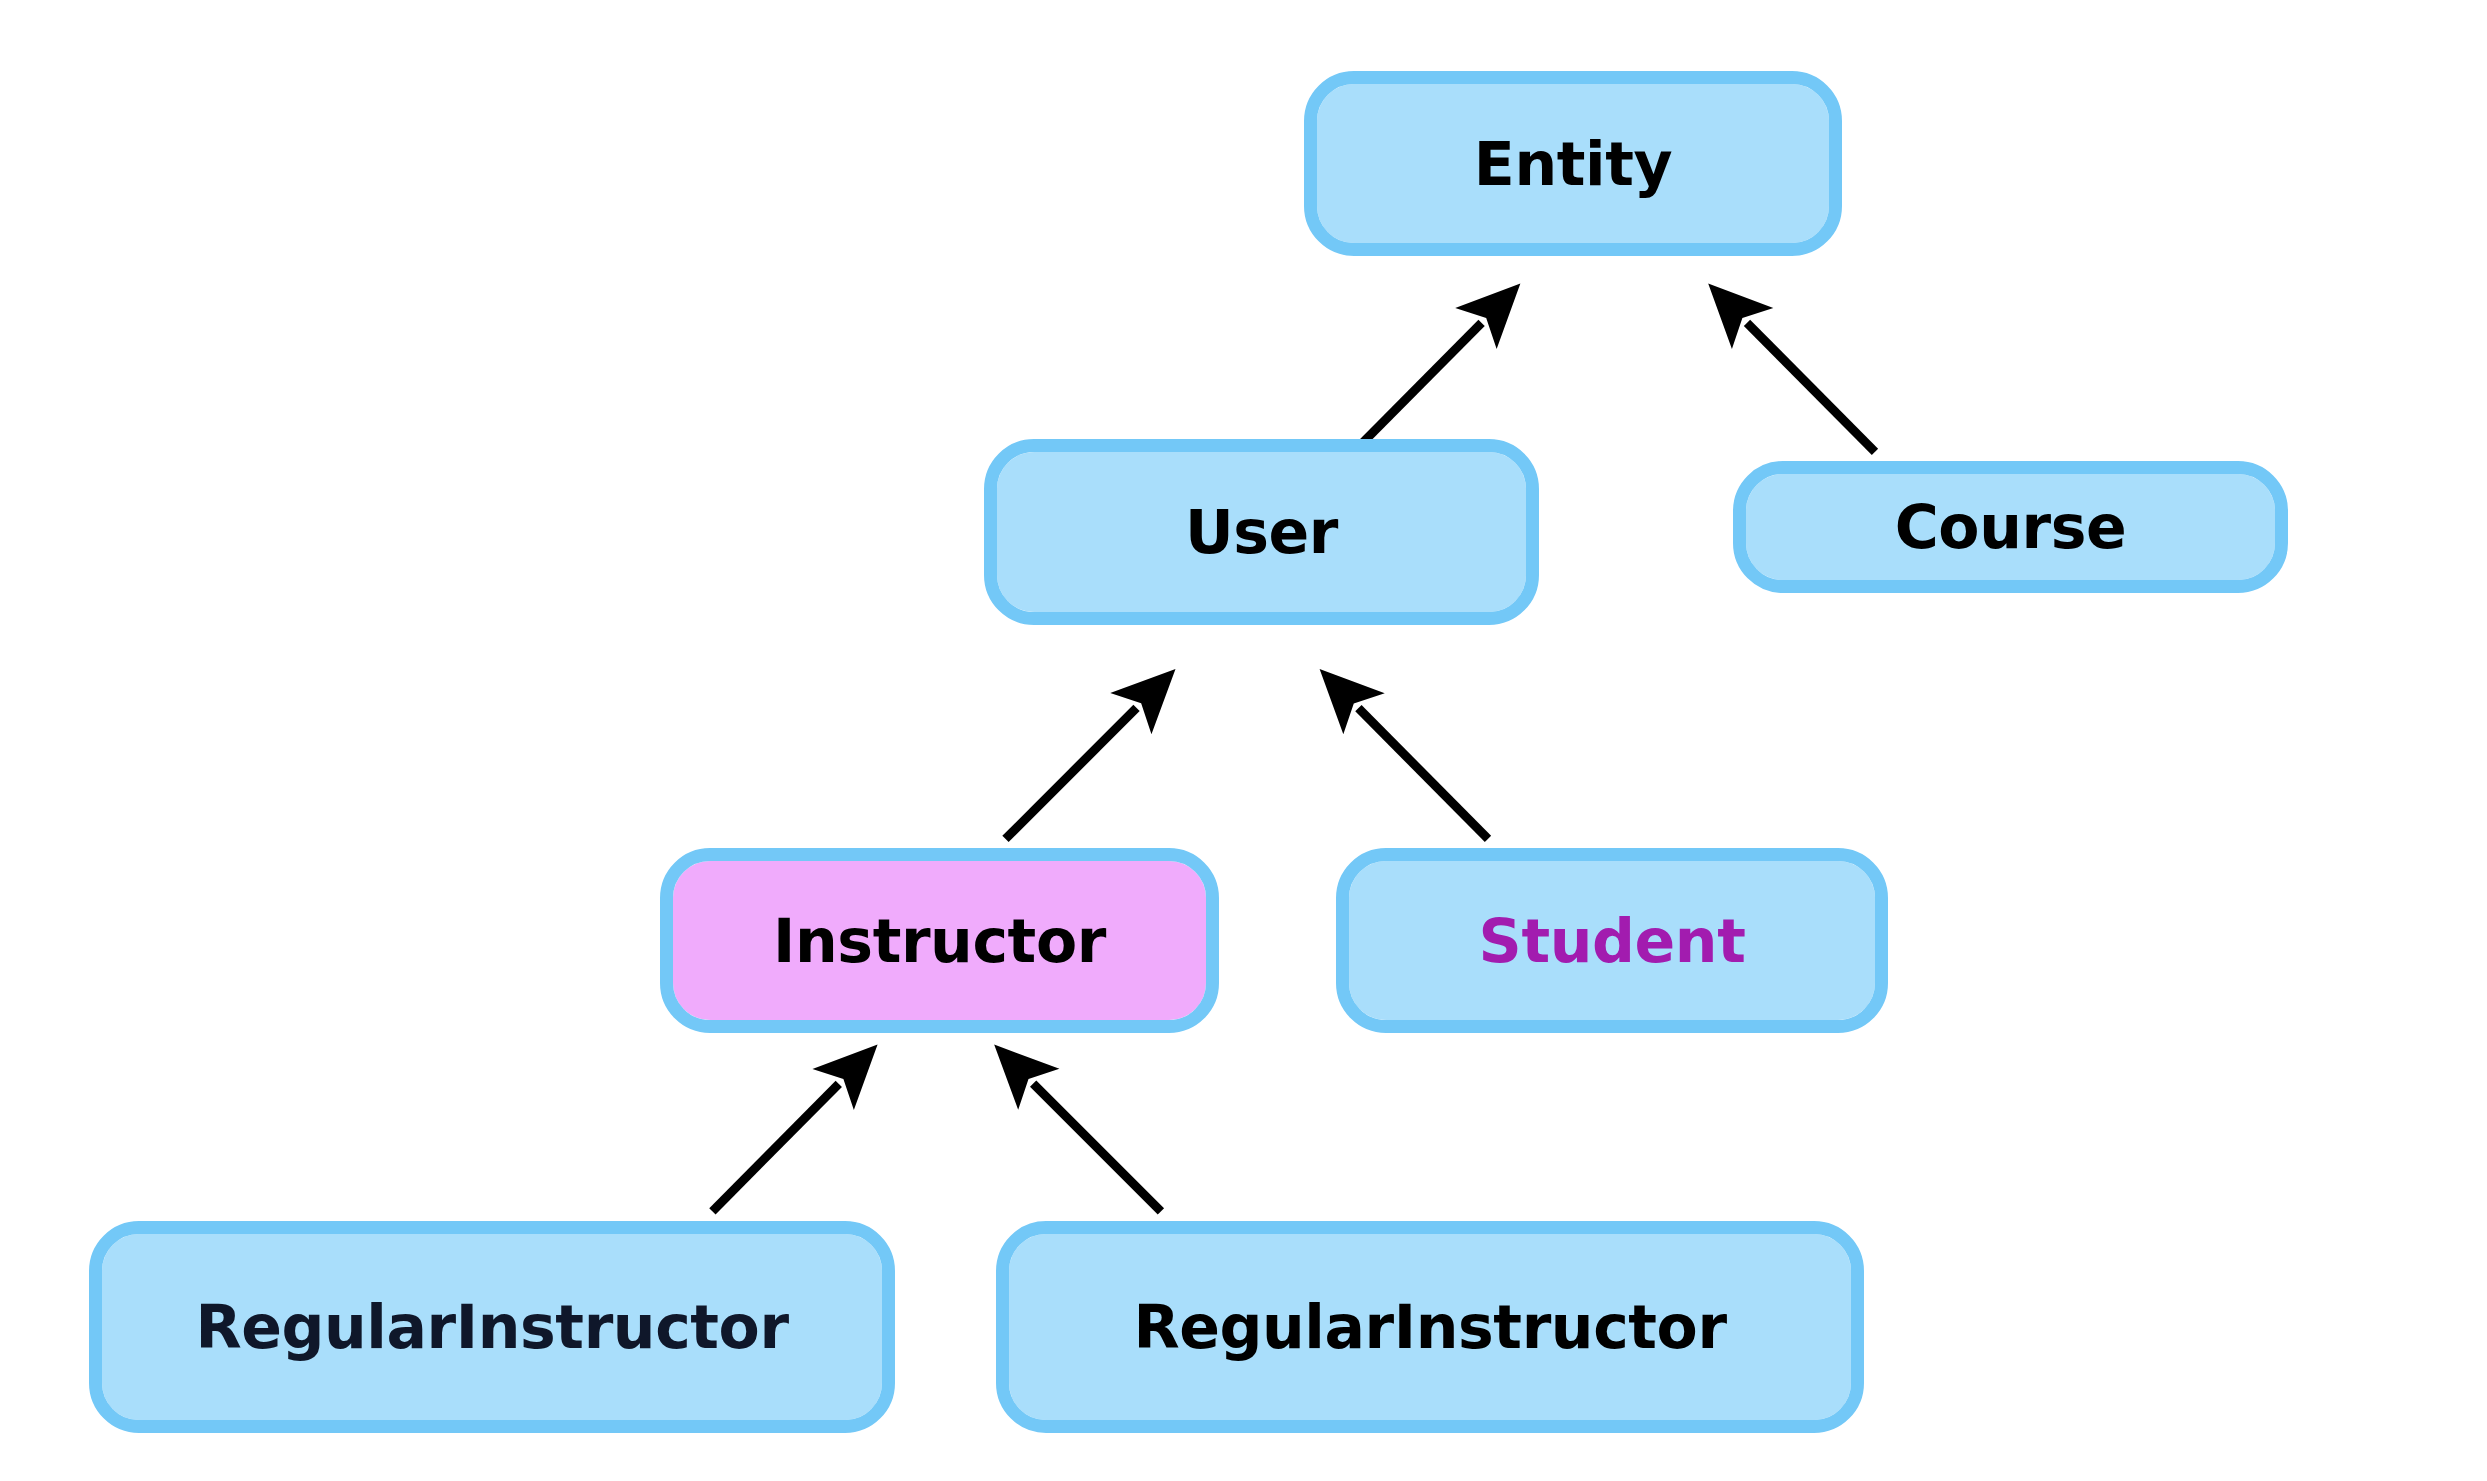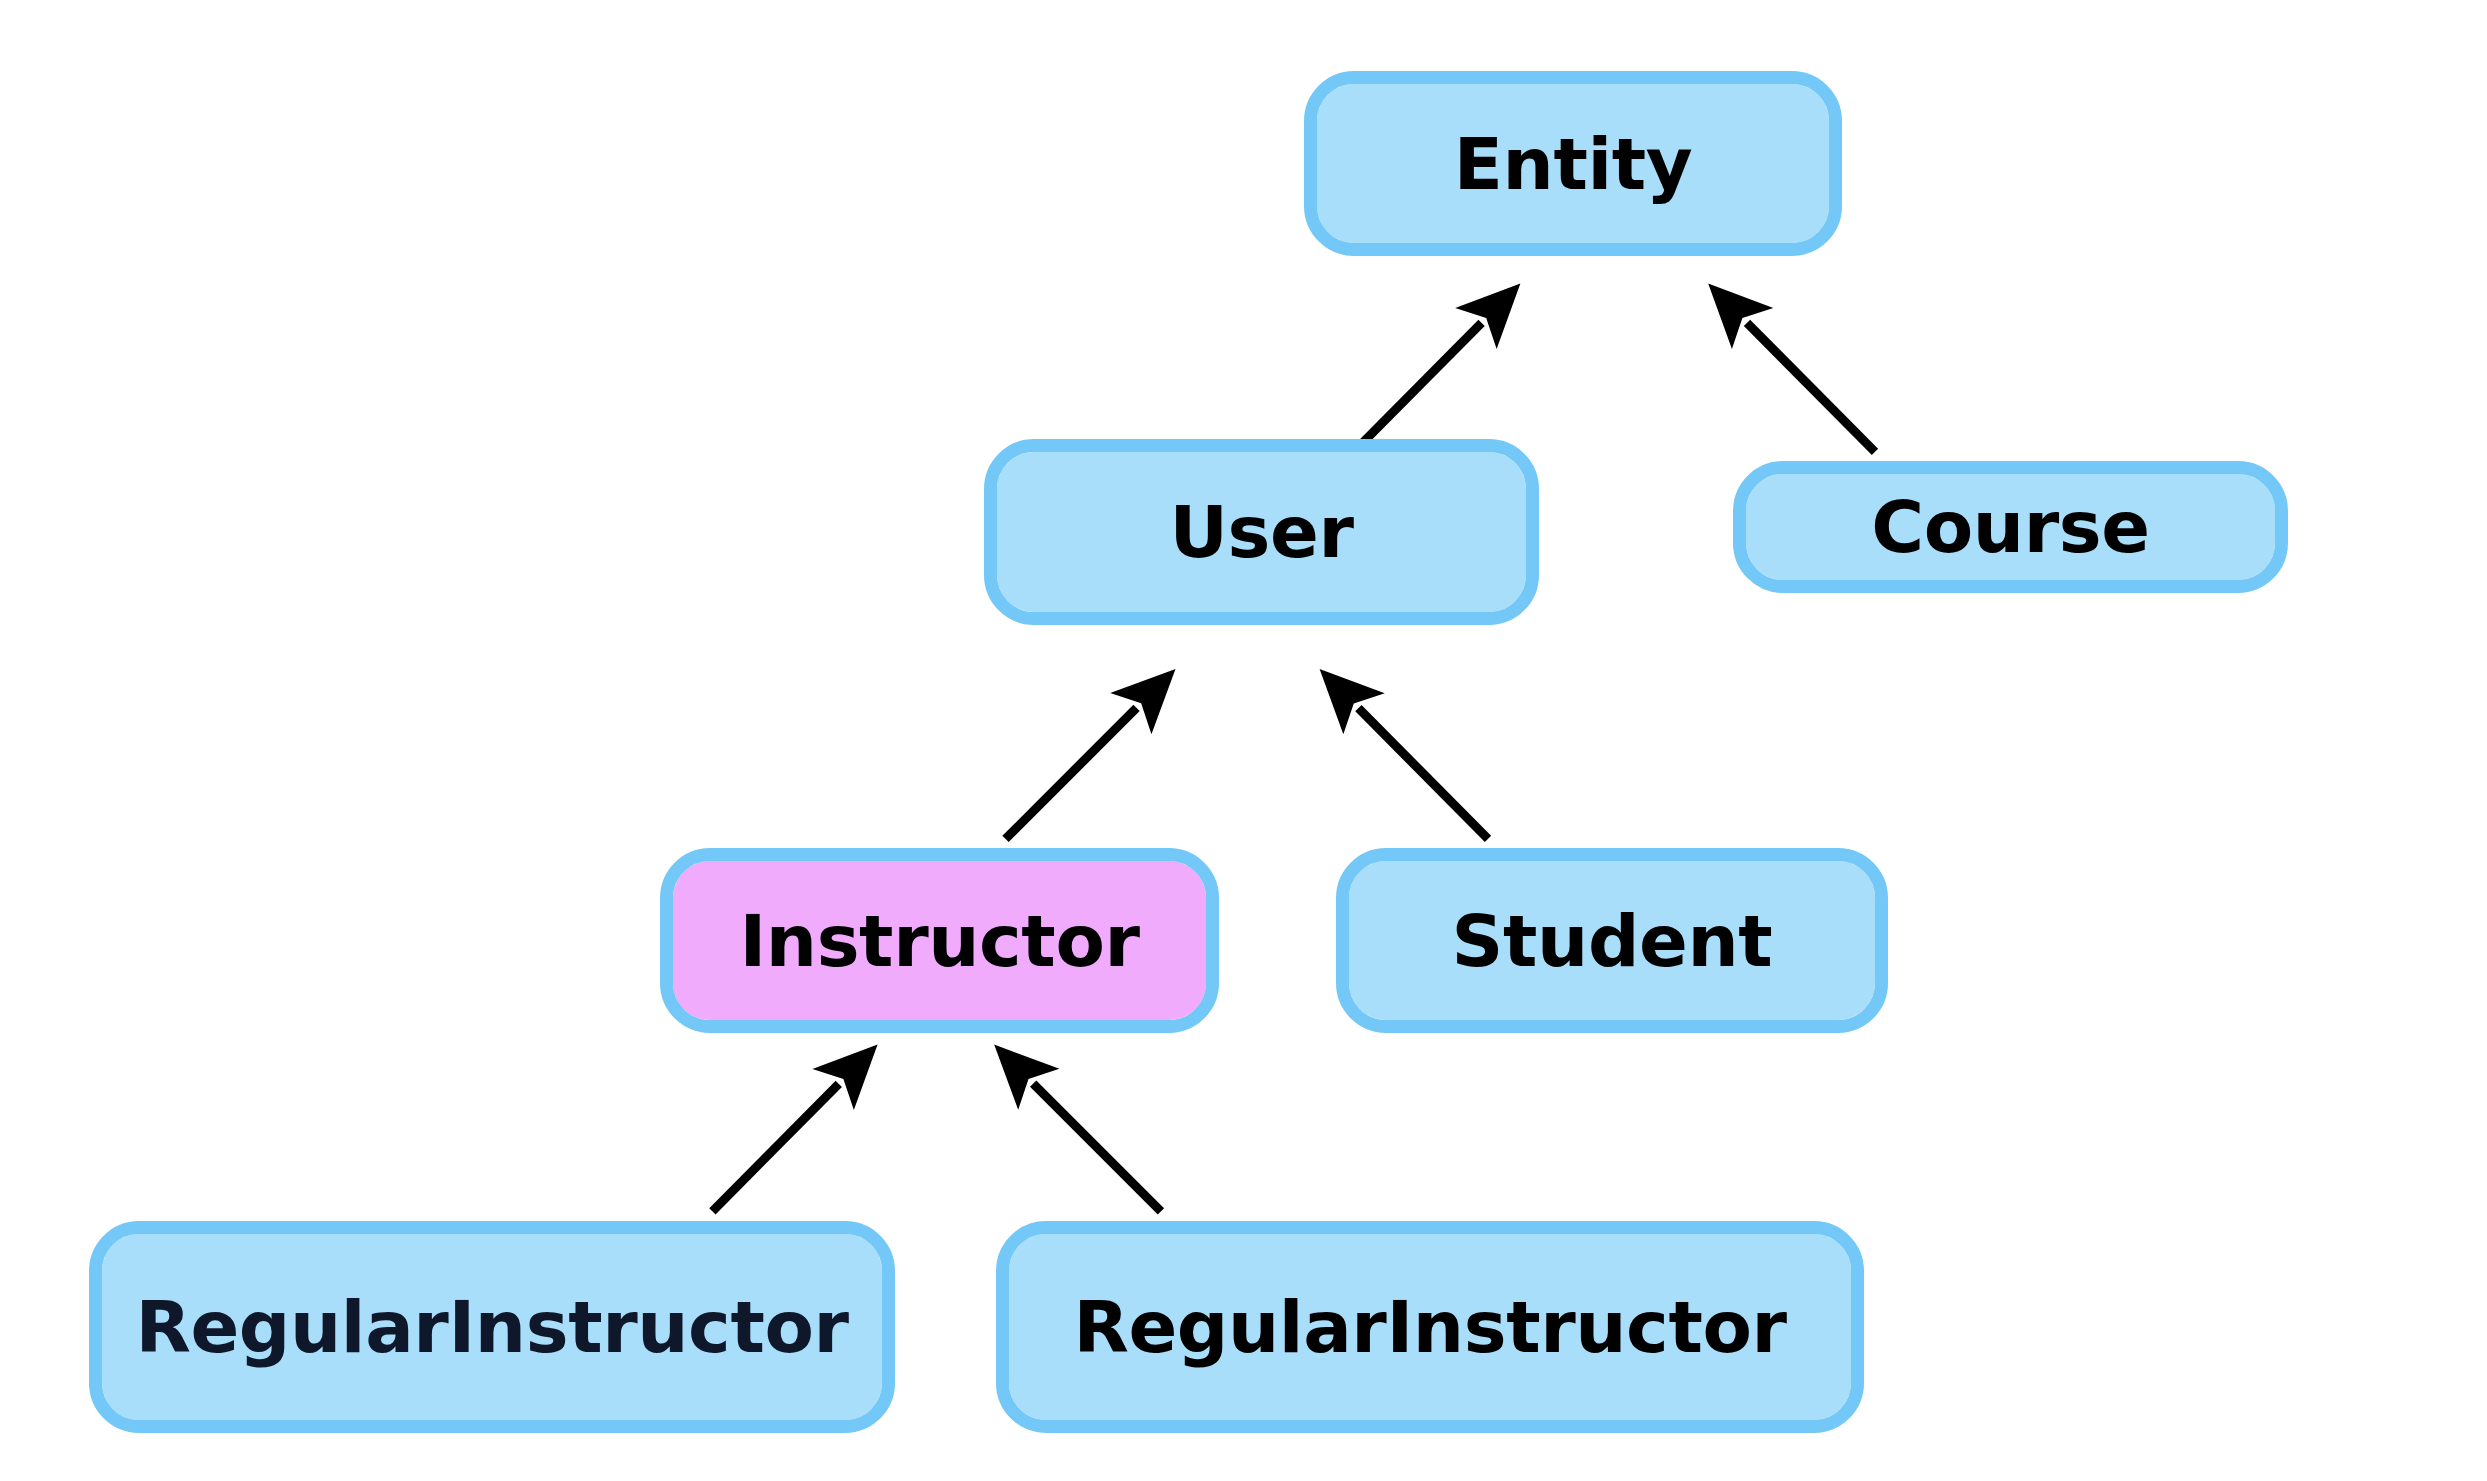--- a/index.html
+++ b/index.html
@@ -33,21 +33,21 @@
     align-items: center;
     justify-content: center;
     border-style: solid;
     border-width: 13.8px;
     border-radius: 50px;
     background-clip: padding-box;
   }
   .node-label {
     font-family: "DejaVu Sans", "Liberation Sans", sans-serif;
     font-weight: bold;
-    font-size: 72px;
+    font-size: 60px;
     line-height: 1;
     letter-spacing: -0.4px;
     white-space: nowrap;
     text-align: center;
     user-select: none;
   }
 </style>
 </head>
 <body>
 
@@ -87,21 +87,21 @@
       <div class="node" style="left: 984px; top: 439px; width: 555px; height: 186px; background-color: rgb(169, 222, 251); border-color: rgb(115, 200, 247);">
         <span class="node-label" style="color: rgb(0, 0, 0);">User</span>
       </div>
       <div class="node" style="left: 1733px; top: 461px; width: 555px; height: 132px; background-color: rgb(169, 222, 251); border-color: rgb(115, 200, 247);">
         <span class="node-label" style="color: rgb(0, 0, 0);">Course</span>
       </div>
       <div class="node" style="left: 660px; top: 848px; width: 559px; height: 185px; background-color: #f0abfc; border-color: rgb(115, 200, 247);">
         <span class="node-label" style="color: rgb(0, 0, 0);">Instructor</span>
       </div>
       <div class="node" style="left: 1336px; top: 848px; width: 552px; height: 185px; background-color: rgb(169, 222, 251); border-color: rgb(115, 200, 247);">
-        <span class="node-label" style="color: #000000;">Student</span>
+        <span class="node-label" style="color: #a21caf;">Student</span>
       </div>
       <div class="node" style="left: 89px; top: 1221px; width: 806px; height: 212px; background-color: rgb(169, 222, 251); border-color: rgb(115, 200, 247);">
         <span class="node-label" style="color: #0f172a;">RegularInstructor</span>
       </div>
       <div class="node" style="left: 996px; top: 1221px; width: 868px; height: 212px; background-color: rgb(169, 222, 251); border-color: rgb(115, 200, 247);">
         <span class="node-label" style="color: rgb(0, 0, 0);">RegularInstructor</span>
       </div>
     </div>
 
 </div>

